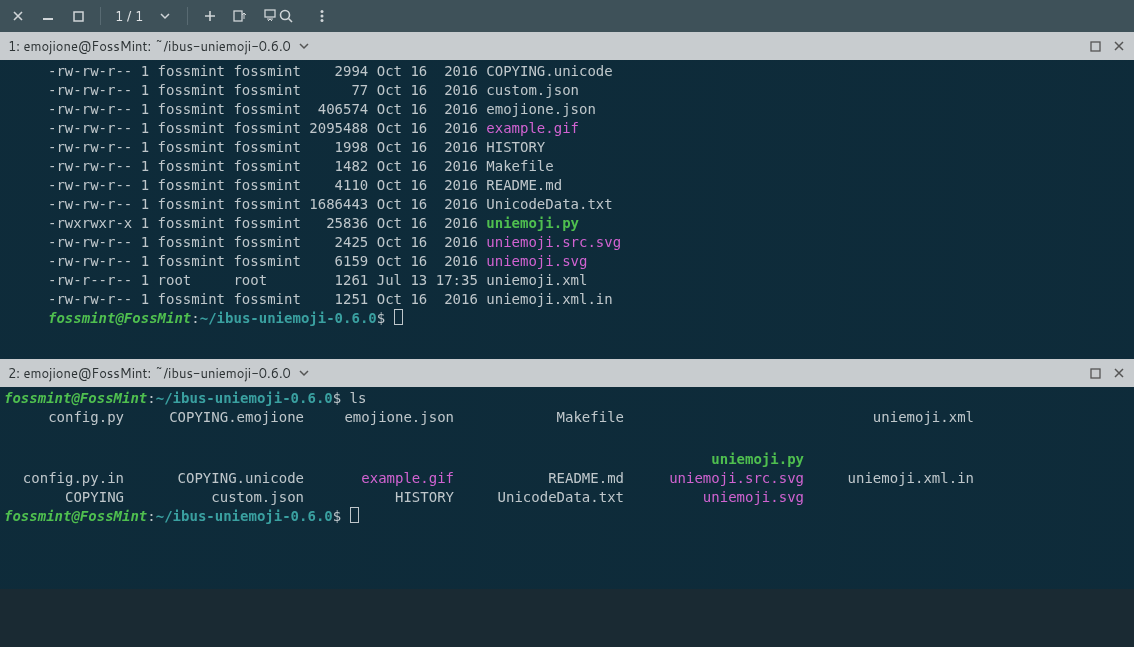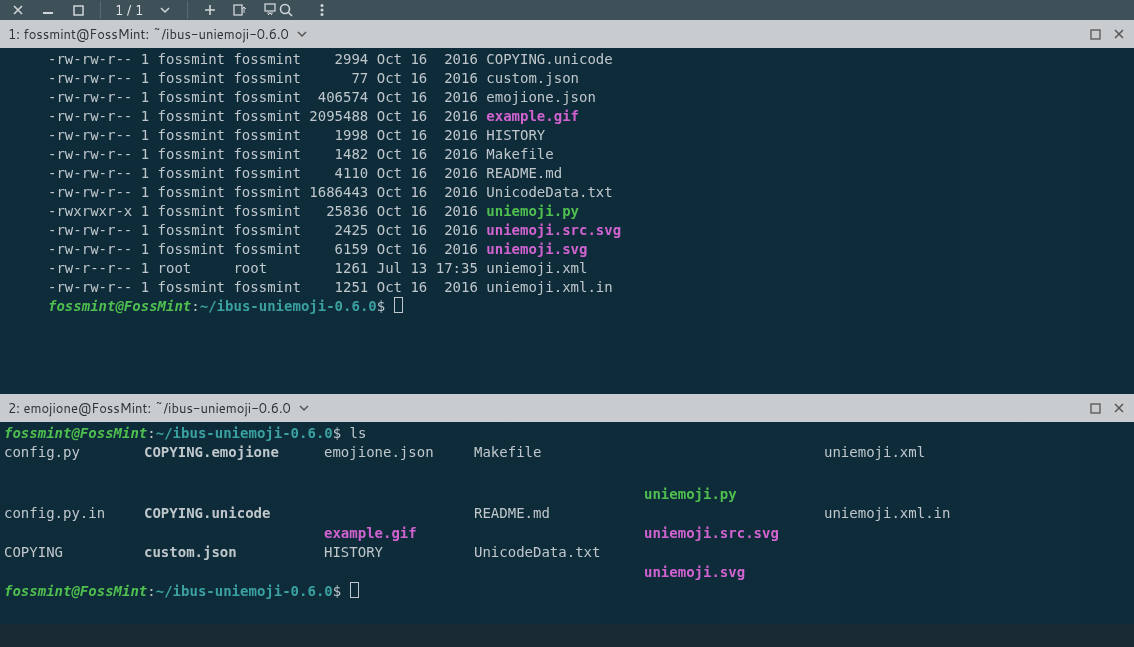--- a/index.html
+++ b/index.html
@@ -5,21 +5,21 @@
 * { margin: 0; padding: 0; box-sizing: border-box; }
 body {
   width: 1134px;
   height: 647px;
   font-family: "DejaVu Sans Mono", "Liberation Mono", monospace;
   font-size: 14px;
   background: #1a2a33;
   overflow: hidden;
 }
 .titlebar {
-  height: 20px;
+  height: 32px;
   background: #3e5159;
   display: flex;
   align-items: center;
   color: #d0d5d8;
 }
 .titlebar-left {
   display: flex;
   align-items: center;
   gap: 14px;
   padding-left: 10px;
@@ -91,49 +91,50 @@
 .terminal {
   background: #0d2b3a;
   background: linear-gradient(rgba(13,43,58,0.92), rgba(13,43,58,0.92)),
               repeating-linear-gradient(90deg, rgba(40,70,85,0.2) 0 120px, rgba(20,50,65,0.2) 120px 240px);
   color: #c3c9cc;
   padding: 2px 4px;
   line-height: 19px;
   white-space: pre;
   overflow: hidden;
 }
-.term1 { height: 346px; padding-left: 48px; }
+.term1 { height: 299px; padding-left: 48px; }
 .term2 { height: 202px; }
 
 .c-default { color: #bfc7cb; }
-.c-magenta { color: #d163d1; font-weight: bold; margin-top: 20px; }
+.c-magenta { color: #d163d1; font-weight: normal; }
 .c-green { color: #4fbf4f; font-weight: bold; margin-top: 42px; }
 .c-user { color: #4fbf4f; font-weight: bold; font-style: italic; }
 .c-path { color: #3aa0a0; font-weight: bold; }
 .c-sep { color: #bfc7cb; }
 .cursor {
   display: inline-block;
   width: 9px;
   height: 16px;
   border: 1px solid #bfc7cb;
   vertical-align: -2px;
 }
 
 .ls-cols {
   display: flex;
   flex-direction: column;
 }
 .ls-row {
   display: flex;
+  text-align: right;
 }
 .ls-cell {
   padding-right: 20px;
 }
 .col-w1 { width: 140px; }
-.col-w2 { width: 180px; font-weight: bold; }
+.col-w2 { width: 180px; }
 .col-w3 { width: 150px; }
 .col-w4 { width: 170px; }
 .col-w5 { width: 180px; }
 .col-w6 { width: 170px; }
 </style>
 </head>
 <body>
 
 <div class="titlebar">
   <div class="titlebar-left">
@@ -190,21 +191,21 @@
           <circle cx="7" cy="2.5" r="1.5" fill="currentColor"></circle>
           <circle cx="7" cy="7" r="1.5" fill="currentColor"></circle>
           <circle cx="7" cy="11.5" r="1.5" fill="currentColor"></circle>
         </svg>
     </span>
   </div>
 </div>
 
 <div class="pane-header">
   <div class="pane-header-left">
-    <span>1: fossmint@FossMint: ~/ibus-uniemoji-0.6.0</span>
+    <span>1: emojione@FossMint: ~/ibus-uniemoji-0.6.0</span>
     <span class="ph-icon">
       <svg width="10" height="10" viewBox="0 0 10 10">
           <path d="M1 3 L5 7 L9 3" stroke="currentColor" stroke-width="1.5" fill="none"></path>
         </svg>
     </span>
   </div>
   <div class="pane-header-right">
     <span class="ph-icon">
       <svg width="11" height="11" viewBox="0 0 11 11">
           <rect x="1" y="1" width="9" height="9" fill="none" stroke="currentColor" stroke-width="1.3"></rect>

